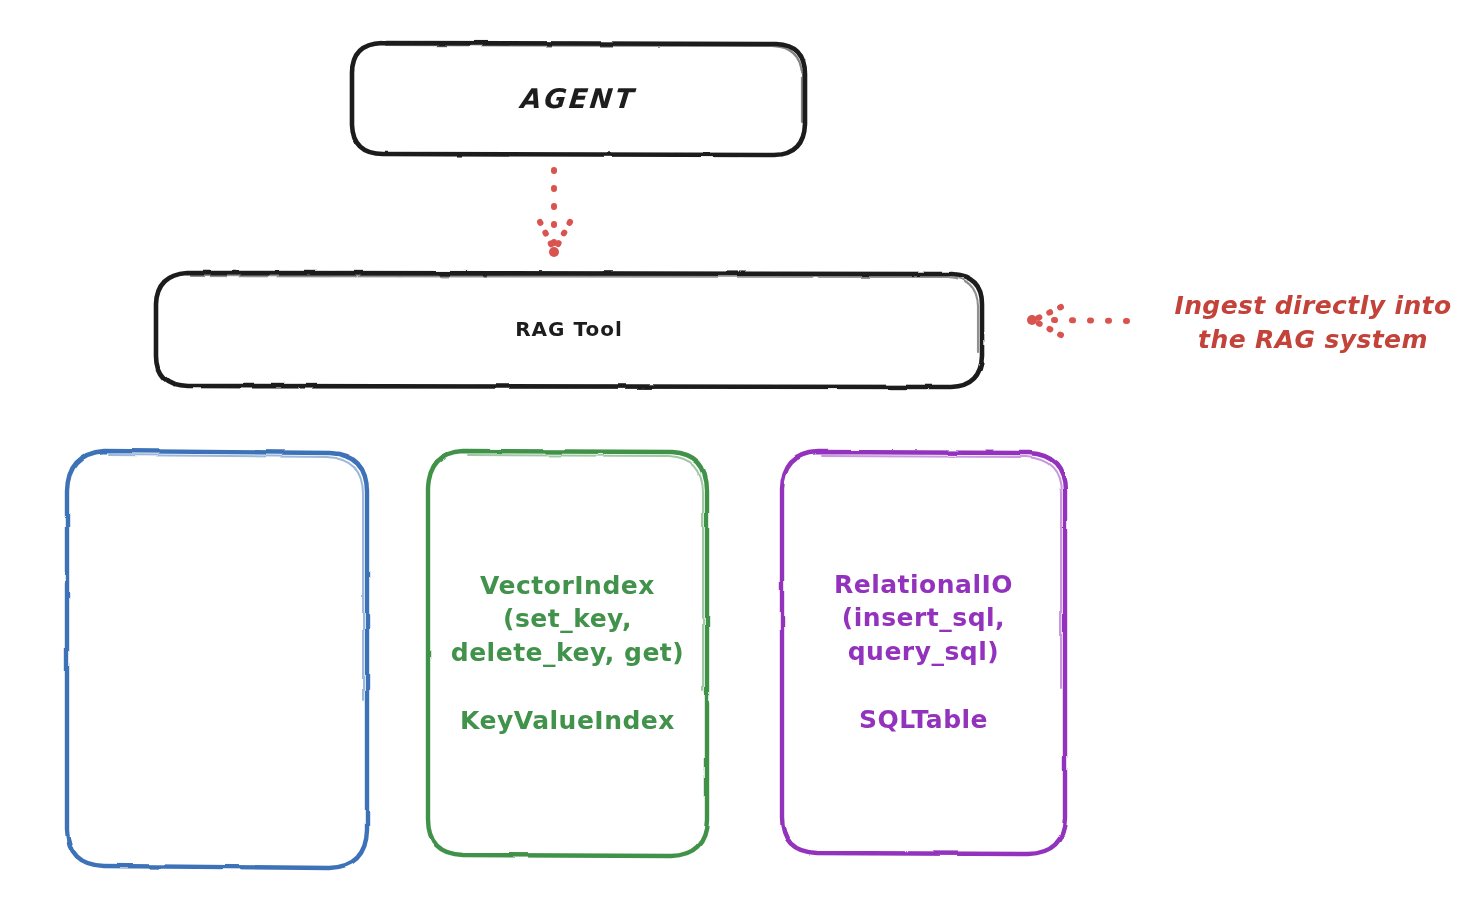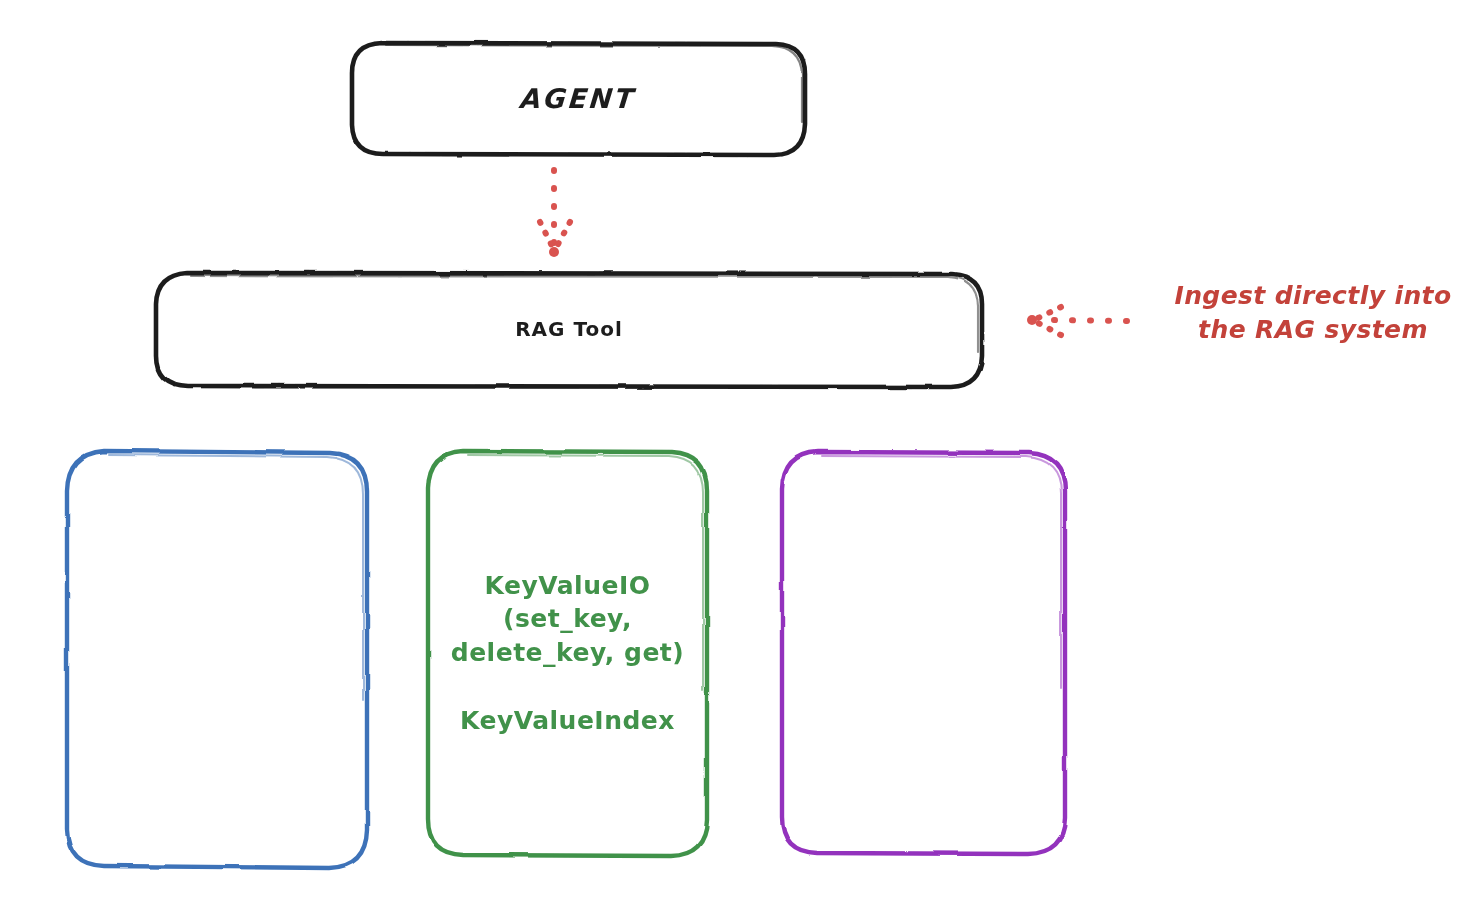--- a/index.html
+++ b/index.html
@@ -97,21 +97,21 @@
     top: 0;
     width: 1484px;
     height: 910px;
     pointer-events: none;
   }
 
   
   #ingest-annotation {
     position: absolute;
     left: 1148px;
-    top: 279px;
+    top: 289px;
     width: 330px;
     color: #c3423a;
     font-size: 25px;
     font-weight: 600;
     line-height: 1.34;
     text-align: center;
     white-space: pre-line;
     font-style: italic;
     letter-spacing: 0.4px;
   }
@@ -179,24 +179,31 @@
   <div class="node" id="agent-node">
     <span class="node-label">AGENT</span>
   </div>
 
   <div class="node" id="ragtool-node">
     <span class="node-label">RAG Tool</span>
   </div>
 
 
   <div class="node" id="keyvalue-node">
-    <span class="node-label">KeyValueIO
+    <span class="node-label">VectorIndex
 (set_key,
 delete_key, get)
 
 KeyValueIndex</span>
   </div>
 
+  <div class="node" id="relational-node">
+    <span class="node-label">RelationalIO
+(insert_sql,
+query_sql)
+
+SQLTable</span>
+  </div>
 
   <div id="ingest-annotation">Ingest directly into
 the RAG system</div>
 
 </div>
 
 </body></html>

